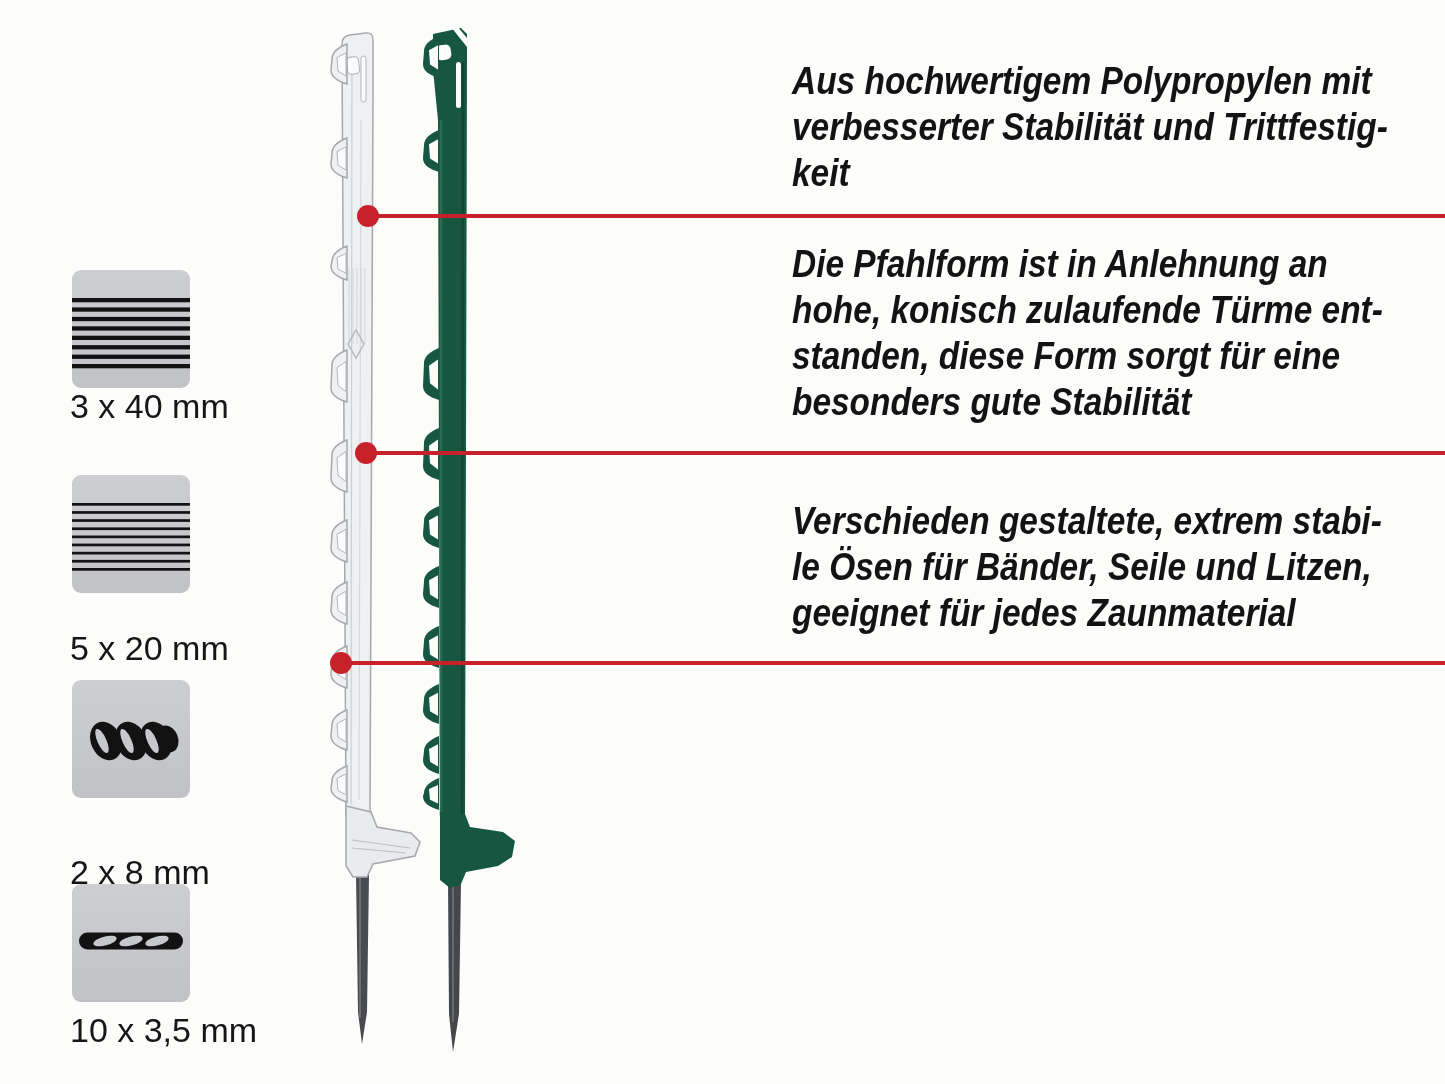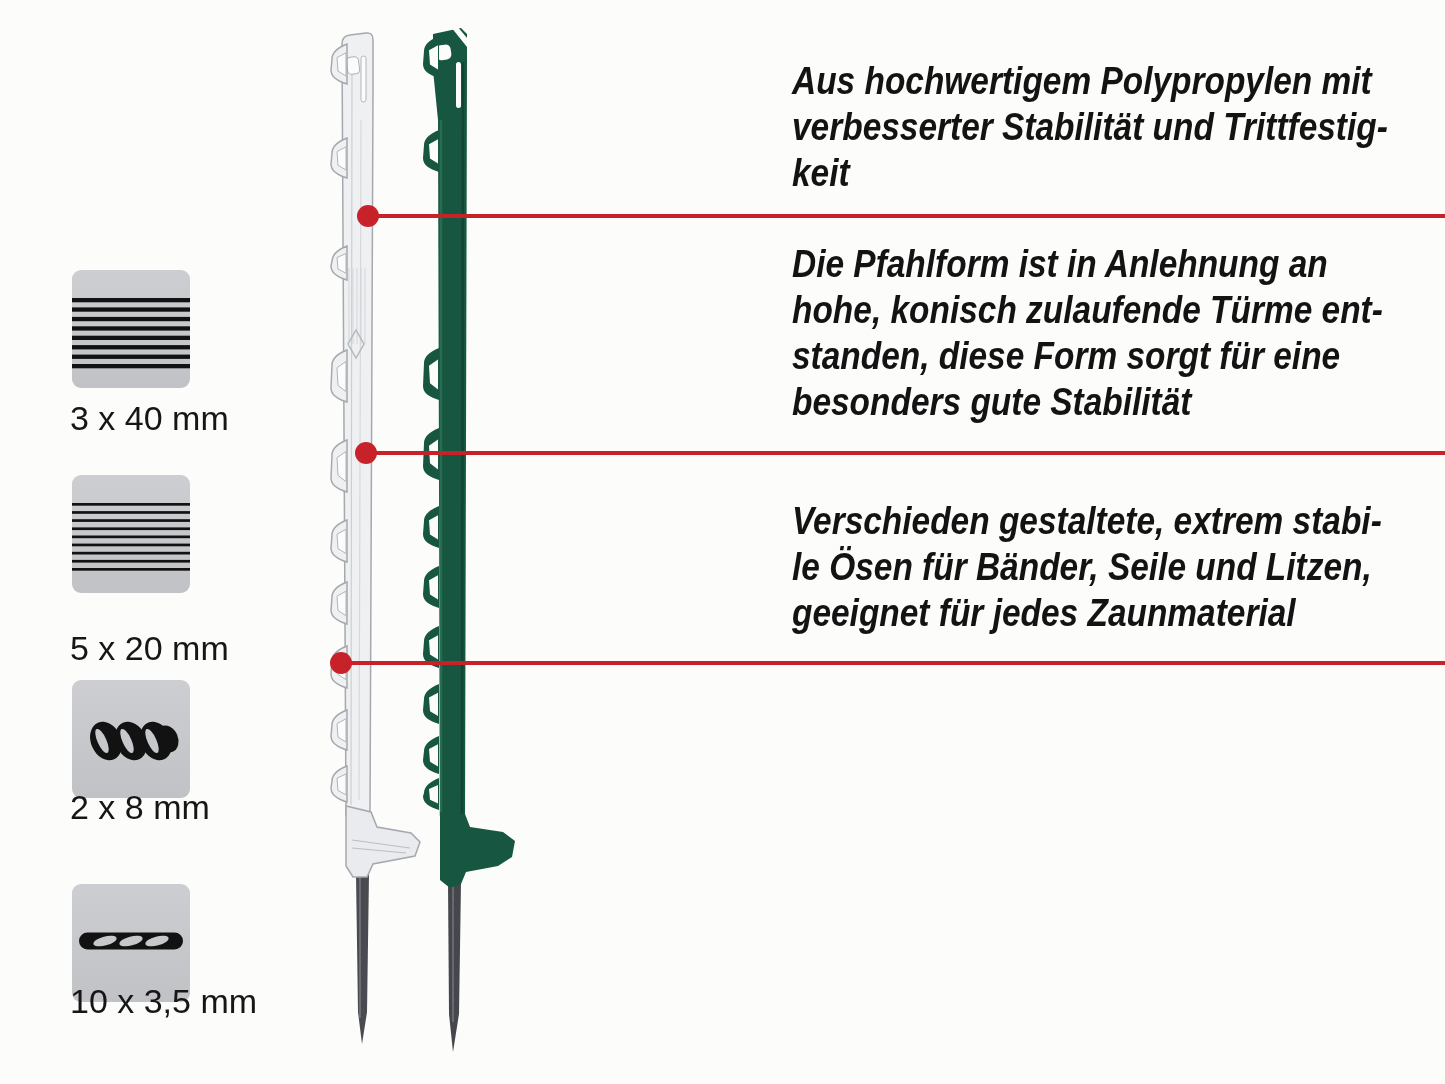--- a/index.html
+++ b/index.html
@@ -44,21 +44,21 @@
           <rect x="0" y="37.4" width="118" height="4.3"></rect>
         <rect x="0" y="46.9" width="118" height="4.3"></rect>
           <rect x="0" y="56.3" width="118" height="4.3"></rect>
         <rect x="0" y="65.7" width="118" height="4.3"></rect>
           <rect x="0" y="75.1" width="118" height="4.3"></rect>
         <rect x="0" y="84.6" width="118" height="4.3"></rect>
           <rect x="0" y="94" width="118" height="4.3"></rect>
       </g>
     </svg>
   </div>
-  <div class="mat-label" style="top:399px">3 x 40 mm</div>
+  <div class="mat-label" style="top:387px">3 x 40 mm</div>
 
   <div class="tile" style="top:475px">
     <svg width="118" height="118" viewBox="0 0 118 118">
       <g fill="#121212">
         <rect x="0" y="28" width="118" height="2.7"></rect>
           <rect x="0" y="36.1" width="118" height="2.7"></rect>
         <rect x="0" y="44.2" width="118" height="2.7"></rect>
           <rect x="0" y="52.4" width="118" height="2.7"></rect>
         <rect x="0" y="60.5" width="118" height="2.7"></rect>
           <rect x="0" y="68.6" width="118" height="2.7"></rect>
@@ -76,33 +76,33 @@
         <ellipse cx="36" cy="-2" rx="11" ry="14" fill="#121212" transform="rotate(-24 36 -2)"></ellipse>
         <ellipse cx="-25" cy="0" rx="15" ry="20" fill="#121212" transform="rotate(-24 -25 0)"></ellipse>
         <ellipse cx="0" cy="0" rx="15" ry="20" fill="#121212" transform="rotate(-24 0 0)"></ellipse>
         <ellipse cx="25" cy="0" rx="15" ry="20" fill="#121212" transform="rotate(-24 25 0)"></ellipse>
         <ellipse cx="-29" cy="0" rx="4.5" ry="13" fill="#c7c8cc" transform="rotate(-24 -29 0)"></ellipse>
         <ellipse cx="-4" cy="0" rx="4.5" ry="13" fill="#c7c8cc" transform="rotate(-24 -4 0)"></ellipse>
         <ellipse cx="21" cy="0" rx="4.5" ry="13" fill="#c7c8cc" transform="rotate(-24 21 0)"></ellipse>
       </g>
     </svg>
   </div>
-  <div class="mat-label" style="top:788px">2 x 8 mm</div>
+  <div class="mat-label" style="top:853px">2 x 8 mm</div>
 
   <div class="tile" style="top:884px">
     <svg width="118" height="118" viewBox="0 0 118 118">
       <g transform="translate(59,57)">
         <rect x="-52" y="-8.5" width="104" height="17" rx="8.5" fill="#121212"></rect>
         <ellipse cx="-26" cy="0" rx="12" ry="4.5" fill="#c7c8cc" transform="rotate(-14 -26 0)"></ellipse>
         <ellipse cx="0" cy="0" rx="12" ry="4.5" fill="#c7c8cc" transform="rotate(-14 0 0)"></ellipse>
         <ellipse cx="26" cy="0" rx="12" ry="4.5" fill="#c7c8cc" transform="rotate(-14 26 0)"></ellipse>
       </g>
     </svg>
   </div>
-  <div class="mat-label" style="top:982px">10 x 3,5 mm</div>
+  <div class="mat-label" style="top:1011px">10 x 3,5 mm</div>
 
   <svg class="posts-svg" width="1445" height="1084" viewBox="0 0 1445 1084">
 
     <g id="white-post">
       <path d="M356,874 L369,874 L367,1012 L362,1044 L358,1012 Z" fill="#4a4b50"></path>
       <path d="M360,876 L360,1018" stroke="#6c6d72" stroke-width="2" fill="none"></path>
       <path d="M342,44 Q342,36 350,35 L366,33 Q373,32 373,40 L373,90 L370,815 L346,815 Z" fill="#eef0f2" stroke="#a6a8ae" stroke-width="1.5"></path>
       <path d="M352,60 L351,805" stroke="#cdced2" stroke-width="1.2" fill="none"></path>
       <path d="M361,120 L359,800" stroke="#d7d8db" stroke-width="1.2" fill="none"></path>
       <path d="M349,268 L349,344 M353,268 L353,344 M357,268 L357,344 M361,268 L361,344 M365,268 L365,344" stroke="#d4d5d8" stroke-width="1" fill="none"></path>

